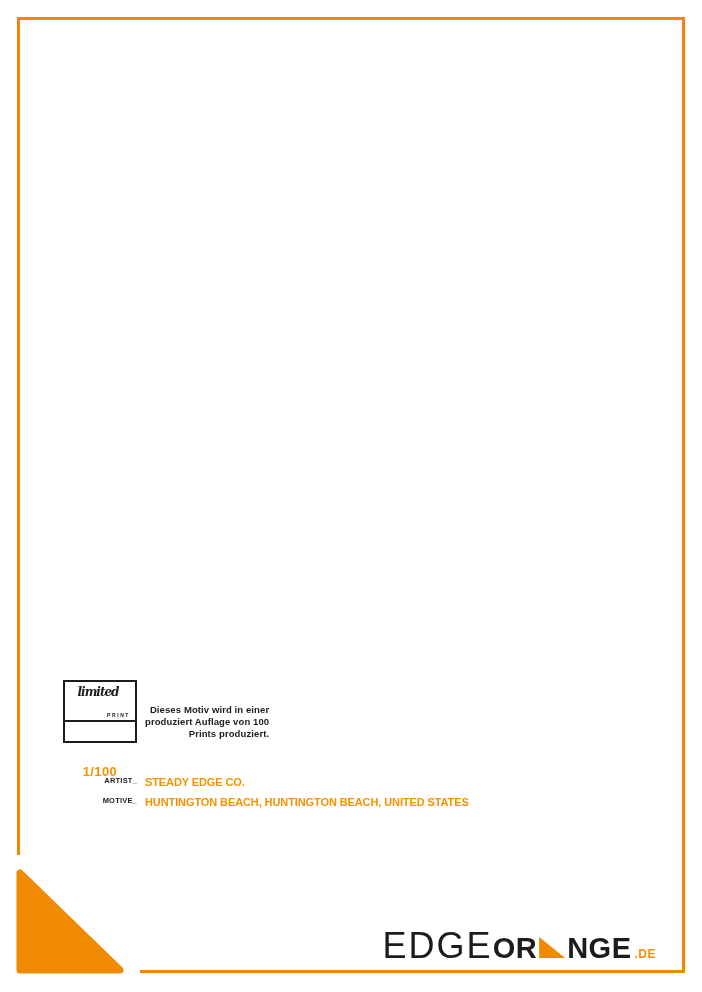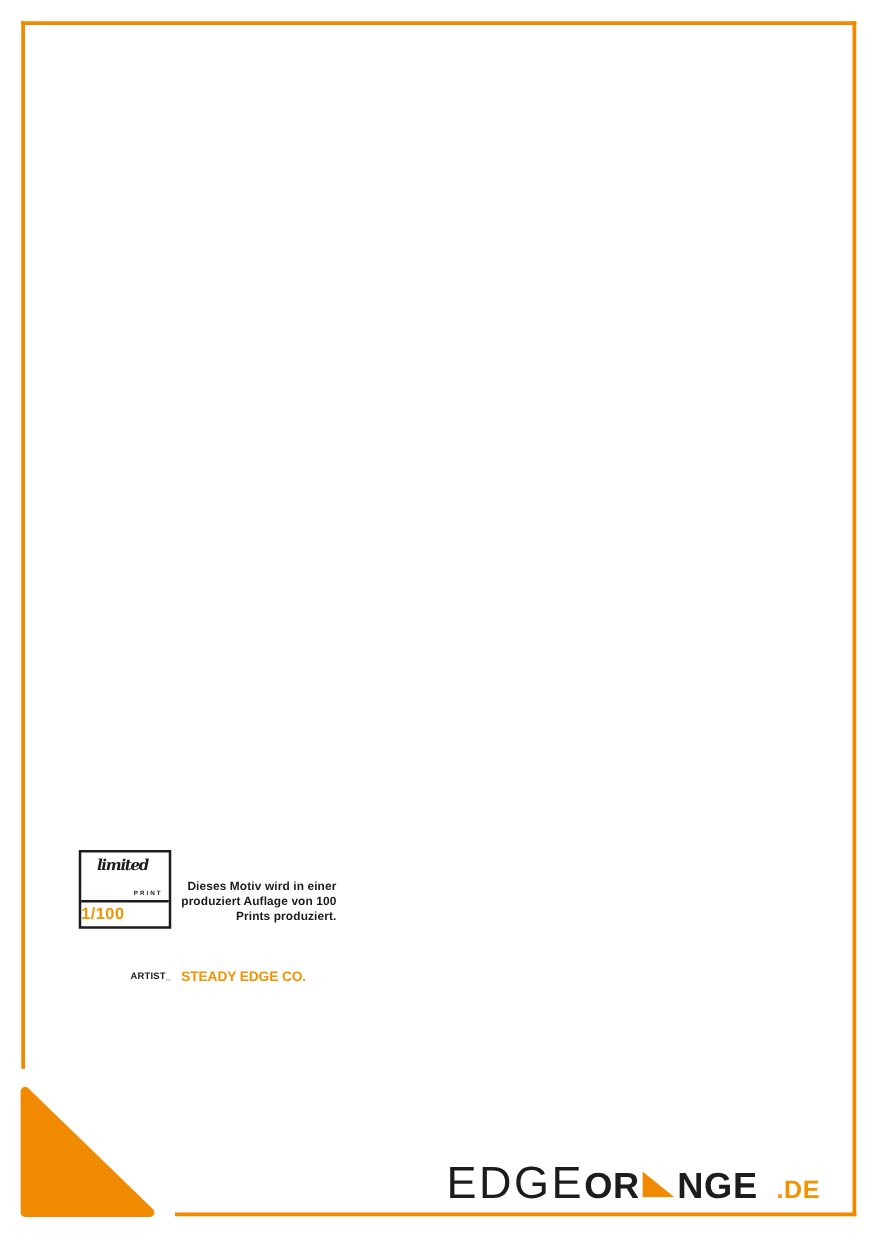--- a/index.html
+++ b/index.html
@@ -44,21 +44,21 @@
     font-style: italic; font-weight: bold;
     font-size: 12px; color: var(--ink, #1C1C1C);
     letter-spacing: -1px;
   }
   .badge-print {
     position: absolute; right: 5px; bottom: 2px;
     font-size: 5px; font-weight: bold;
     letter-spacing: 1.6px; color: var(--ink, #1C1C1C);
   }
   .badge-bottom {
-    height: 17px; display: flex; align-items: center; justify-content: flex-start;
+    height: 17px; display: flex; align-items: center; justify-content: center; margin-top: 41px;
   }
   .badge-edition {
     color: var(--accent-text, #F49200);
     font-weight: bold; font-size: 13px; letter-spacing: 0.4px;
   }
 
   
   .edition-note {
     position: absolute; left: 145px; top: 704px;
     font-size: 9.5px; font-weight: bold; line-height: 12px;
@@ -88,22 +88,22 @@
   }
   .logo-light { font-size: 36px; font-weight: normal; letter-spacing: 2px; }
   .logo-bold  { font-size: 29px; font-weight: bold;  letter-spacing: 0.5px; }
   .logo-tri {
     width: 26px; height: 21px;
     background: var(--accent, #F08A00);
     clip-path: polygon(0 0, 0 100%, 100% 100%);
     margin: 0 2px;
   }
   .logo-tld {
-    font-size: 20px; font-weight: bold; letter-spacing: 0.5px;
-    color: var(--accent-text, #F49200); margin-left: 15px;
+    font-size: 12px; font-weight: bold; letter-spacing: 0.5px;
+    color: var(--accent-text, #F49200); margin-left: 3px;
   }
 </style>
 </head>
 <body>
 
 <div class="frame-line frame-top"></div>
 <div class="frame-line frame-right"></div>
 <div class="frame-line frame-left"></div>
 <div class="frame-line frame-bottom"></div>
 
@@ -125,20 +125,24 @@
   <div>Dieses Motiv wird in einer</div>
   <div>produziert Auflage von 100</div>
   <div>Prints produziert.</div>
 </div>
 
 <div class="details">
   <div class="detail-row">
     <span class="detail-label">ARTIST_</span>
     <span class="detail-value">STEADY EDGE CO.</span>
   </div>
+  <div class="detail-row">
+    <span class="detail-label">MOTIVE_</span>
+    <span class="detail-value">HUNTINGTON BEACH, HUNTINGTON BEACH, UNITED STATES</span>
+  </div>
 </div>
 
 <div class="logo">
   <span class="logo-light">EDGE</span>
   <span class="logo-bold">OR</span>
   <span class="logo-tri"></span>
   <span class="logo-bold">NGE</span>
   <span class="logo-tld">.DE</span>
 </div>
 

